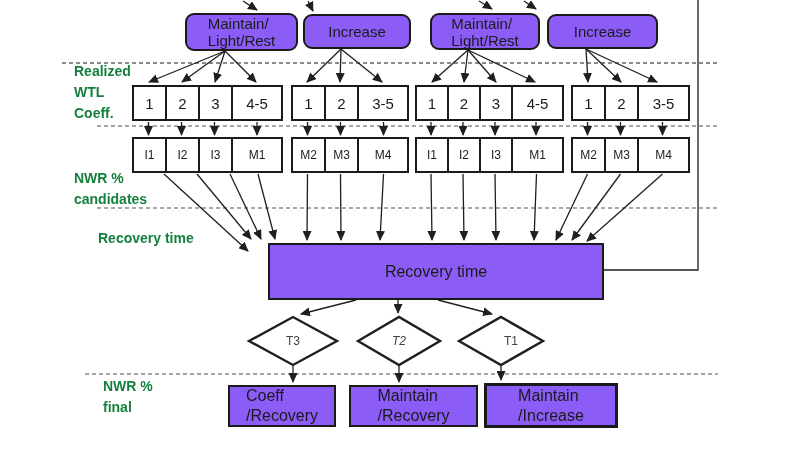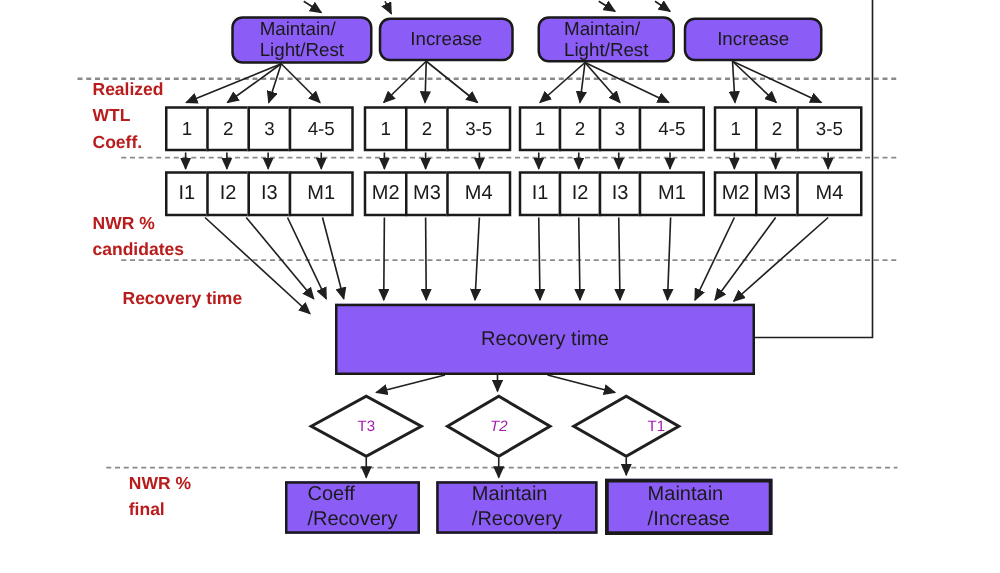--- a/index.html
+++ b/index.html
@@ -6,27 +6,27 @@
   #stage{position:relative;width:800px;height:458px;background:#ffffff;overflow:hidden;
          font-family:"Liberation Sans",sans-serif;color:#1a1a1a;}
   #wires{position:absolute;left:0;top:0;z-index:1;}
   .node{position:absolute;z-index:2;box-sizing:border-box;background:#8b5cf6;
         display:flex;align-items:center;justify-content:center;text-align:left;margin-left:16px;}
   .strat{border:2px solid #1a1a1a;border-radius:9px;font-size:15px;line-height:17px;white-space:pre-line;}
   .grp{position:absolute;z-index:2;display:flex;}
   .cell{height:36px;border:2px solid #1a1a1a;background:#fff;box-sizing:border-box;
         display:flex;align-items:center;justify-content:center;font-size:15px;}
   .cell + .cell{margin-left:-2px;}
-  .cand{font-size:16px;}
+  .cand{font-size:12px;}
   .recovery{border:2px solid #1a1a1a;font-size:16px;}
   .final{border:2px solid #1a1a1a;font-size:16px;line-height:20px;white-space:pre-line;}
   .final.thick{border-width:3px;}
   .slabel{position:absolute;z-index:2;font-weight:bold;font-size:14px;line-height:21px;
-          white-space:pre-line;color:#b91c1c;}
-  .dlabel{position:absolute;z-index:2;width:40px;font-size:12px;color:#a21caf;text-align:center;}
+          white-space:pre-line;color:#15803d;}
+  .dlabel{position:absolute;z-index:2;width:40px;font-size:12px;color:#404040;text-align:center;}
 </style>
 </head>
 <body>
 
 <div id="stage">
 
   <svg id="wires" width="800" height="458" viewBox="0 0 800 458">
     <defs>
       <marker id="ah" markerUnits="userSpaceOnUse" markerWidth="10" markerHeight="9" refX="9" refY="4.5" orient="auto">
         <path d="M0,0 L10,4.5 L0,9 Z" fill="#1f1f1f"></path>
@@ -181,21 +181,21 @@
   <div class="grp" style="left:571px;top:137px;">
     <div class="cell cand" style="width:35px;">M2</div>
     <div class="cell cand" style="width:35px;">M3</div>
     <div class="cell cand" style="width:53px;">M4</div>
   </div>
 
   <div class="node recovery" style="left:252px;top:243px;width:336px;height:57px;">Recovery time</div>
 
   <div class="dlabel" style="left:273px;top:334px;">T3</div>
   <div class="dlabel" style="left:379px;top:334px;font-style:italic;">T2</div>
-  <div class="dlabel" style="left:505px;top:334px;">T1</div>
+  <div class="dlabel" style="left:491px;top:334px;">T1</div>
 
   <div class="node final" style="left:212px;top:385px;width:108px;height:42px;">Coeff
 /Recovery</div>
   <div class="node final" style="left:333px;top:385px;width:129px;height:42px;">Maintain
 /Recovery</div>
   <div class="node final thick" style="left:468px;top:383px;width:134px;height:45px;">Maintain
 /Increase</div>
 
 </div>
 

